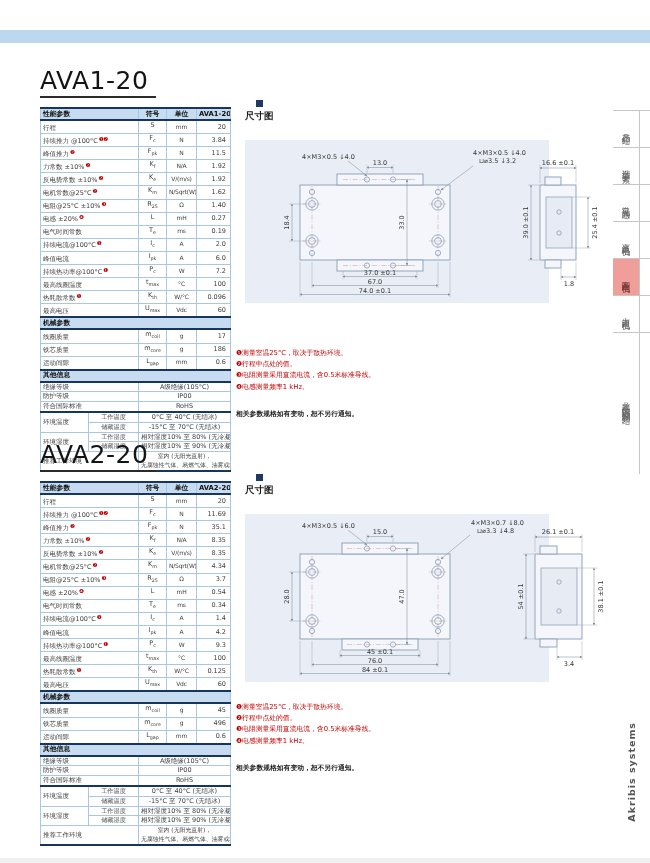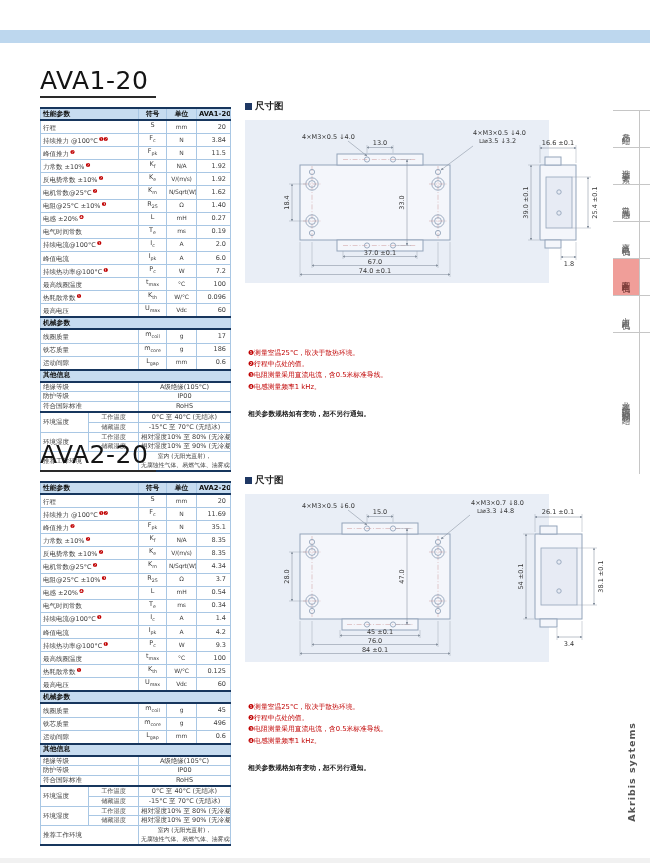--- a/index.html
+++ b/index.html
@@ -36,36 +36,36 @@
   .p{text-align:left;}
   .s,.u,.c,.sl{text-align:center;}
   .u{font-size:6px;letter-spacing:-.2px;}
   .v{text-align:right;padding-right:4px !important;}
   .sup{color:#c00000;font-size:5.6px;vertical-align:2px;margin-left:1px;letter-spacing:-.5px;}
   .s sub{font-size:4.8px;}
   .sl{font-size:6.2px;color:#4a4a4a;}
   .rec-v span{display:block;text-align:center;font-size:5.9px;line-height:8.8px;}
 
   
-  .dimlabel{position:absolute;left:245px;font-size:9.5px;font-weight:bold;color:#1c1c1c;display:flex;align-items:center;gap:3px;z-index:2;}
+  .dimlabel{position:absolute;left:245px;font-size:9.5px;font-weight:bold;color:#1c1c1c;display:flex;align-items:center;gap:3px;z-index:2;flex-direction:column;}
   .dimlabel .sq{width:7px;height:7px;background:#1f3864;display:inline-block;}
   #dl1{top:100px;} #dl2{top:474px;}
-  .panel{position:absolute;left:245px;width:304px;background:#e9eef6;}
+  .panel{position:absolute;left:245px;width:304px;background:#e9eef6;margin-top:20px;}
   #p1{top:120px;height:163px;} #p2{top:494px;height:168px;}
   .panel svg{display:block;}
   .panel .body{fill:#f4f6fb;stroke:#93a4ba;stroke-width:1;}
   .panel .inner{fill:#e7ebf4;stroke:#93a4ba;stroke-width:.8;}
   .panel circle.h{fill:none;stroke:#93a4ba;stroke-width:.9;}
   .panel .dl{stroke:#85909e;stroke-width:.55;fill:none;}
   .panel .ext{stroke:#9aa3ae;stroke-width:.45;}
   .panel text{font-size:6.5px;fill:#333;}
   .panel .cl{stroke:#c98f8f;stroke-width:.45;stroke-dasharray:5 1.8 1 1.8;}
 
   
-  .notes{position:absolute;left:248px;width:320px;font-size:6.8px;line-height:1.65;color:#c00000;}
+  .notes{position:absolute;left:236px;width:320px;font-size:6.8px;line-height:1.65;color:#c00000;}
   #n1{top:348px;} #n2{top:702px;}
   .notefoot{color:#1c1c1c;font-weight:bold;margin-top:16px;}
 </style>
 </head>
 <body>
 
 <div class="page">
 
   <div class="band"></div>
 

